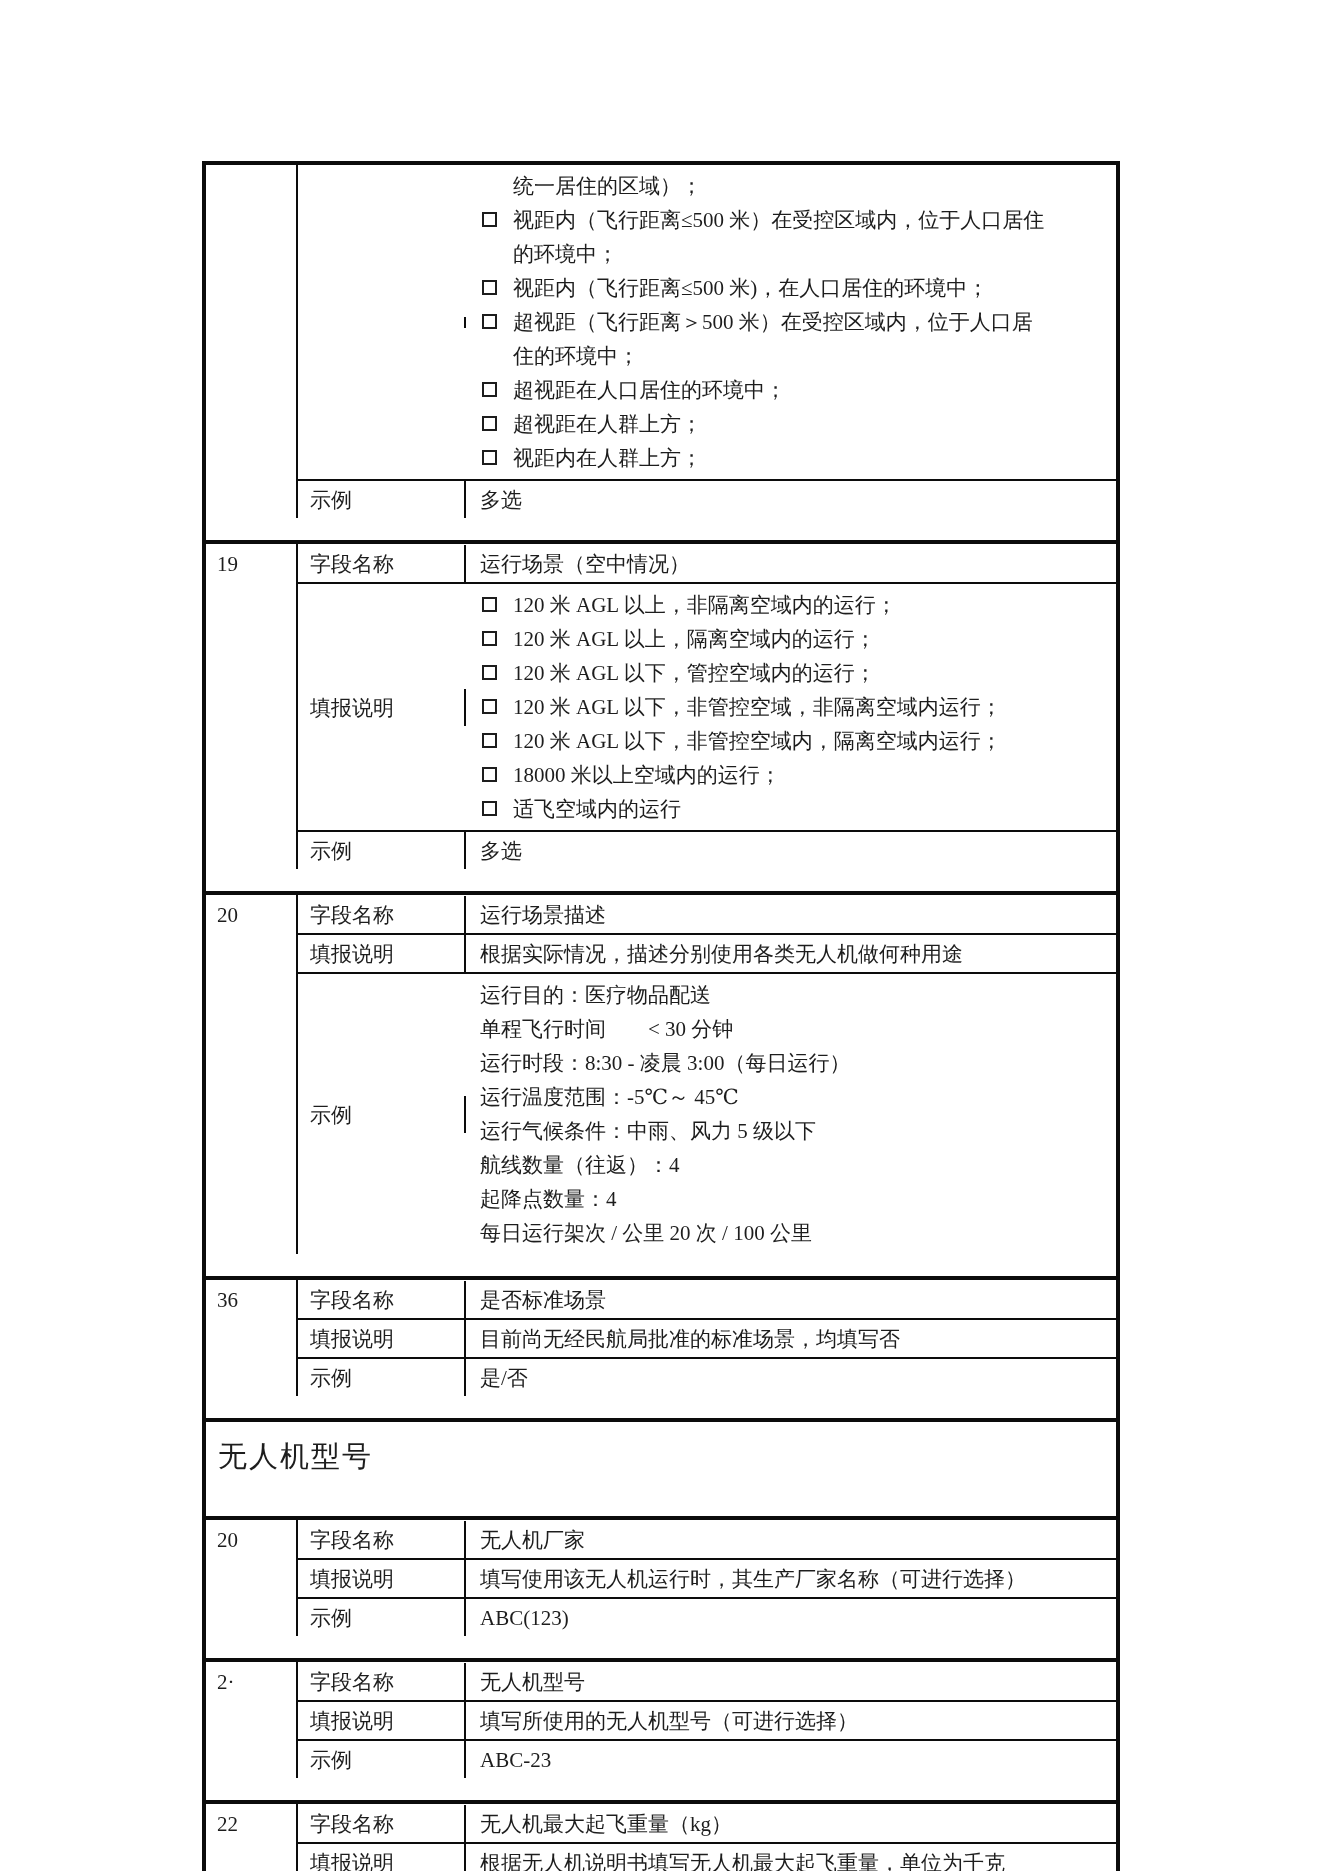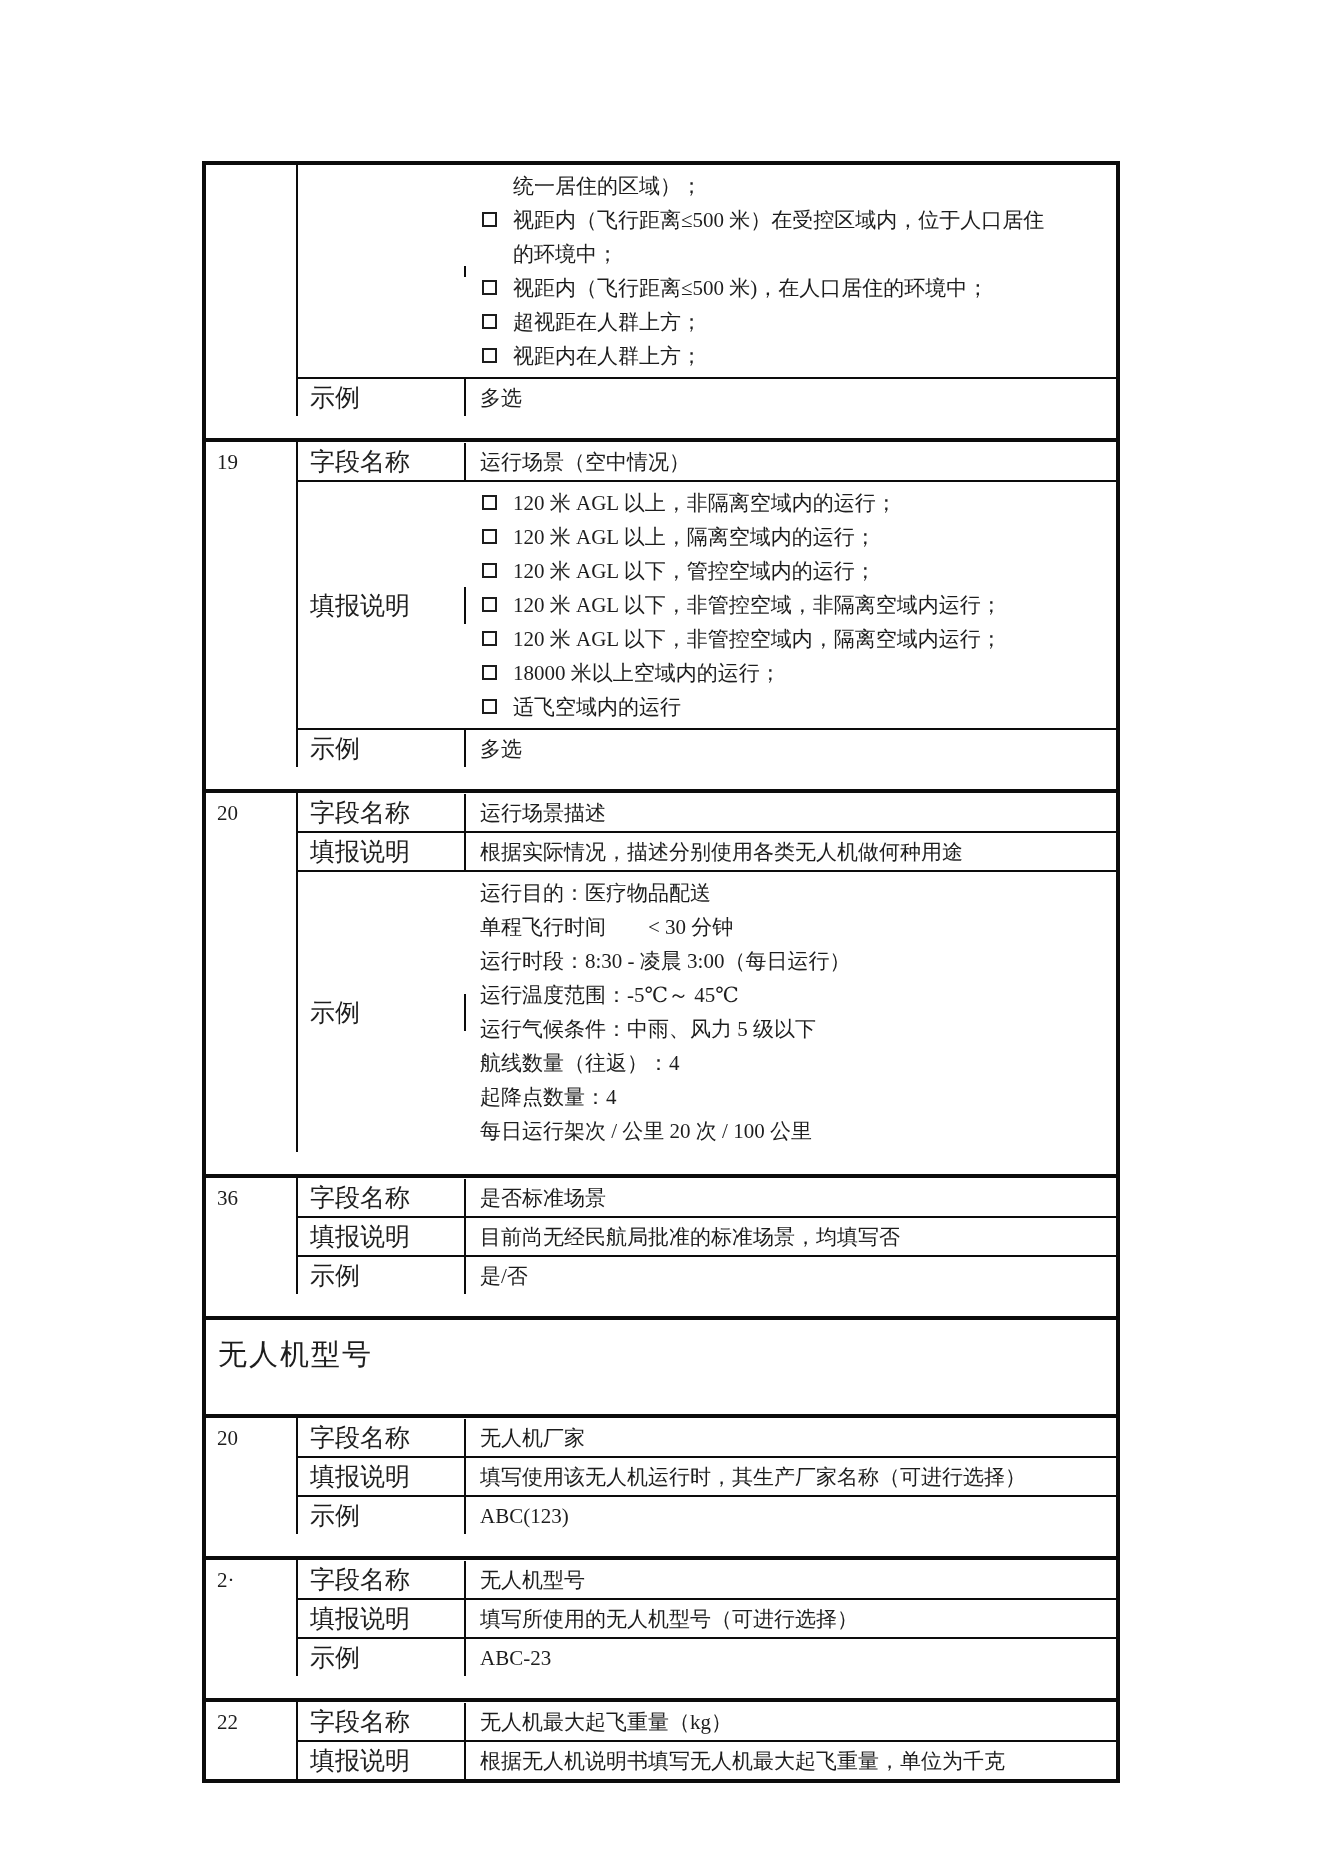--- a/index.html
+++ b/index.html
@@ -32,21 +32,21 @@
     font-size: 21px;
     line-height: 26px;
   }
   .rows { flex: 1 1 auto; display: flex; flex-direction: column; }
   .row { display: flex; align-items: center; }
   .row + .row { border-top: 2px solid #0c0c0c; }
   .label {
     flex: 0 0 168px;
     border-right: 2px solid #0c0c0c;
     padding: 6px 4px 5px 12px;
-    font-size: 25px;
+    font-size: 21px;
     line-height: 26px;
   }
   .content {
     flex: 1 1 auto;
     padding: 6px 8px 5px 14px;
     font-size: 21px;
     line-height: 26px;
   }
   .row.single { min-height: 38px; }
   .content.block { padding-top: 4px; padding-bottom: 4px; }
@@ -87,20 +87,28 @@
               <span class="cbox"></span>
               <span class="cb-text">统一居住的区域）；</span>
             </div>
             <div class="cb-line">
               <span class="cbox"></span>
               <span class="cb-text">视距内（飞行距离≤500 米）在受控区域内，位于人口居住的环境中；</span>
             </div>
             <div class="cb-line">
               <span class="cbox"></span>
               <span class="cb-text">视距内（飞行距离≤500 米)，在人口居住的环境中；</span>
+            </div>
+            <div class="cb-line">
+              <span class="cbox"></span>
+              <span class="cb-text">超视距（飞行距离＞500 米）在受控区域内，位于人口居住的环境中；</span>
+            </div>
+            <div class="cb-line">
+              <span class="cbox"></span>
+              <span class="cb-text">超视距在人口居住的环境中；</span>
             </div>
             <div class="cb-line">
               <span class="cbox"></span>
               <span class="cb-text">超视距在人群上方；</span>
             </div>
             <div class="cb-line">
               <span class="cbox"></span>
               <span class="cb-text">视距内在人群上方；</span>
             </div>
           </div>

